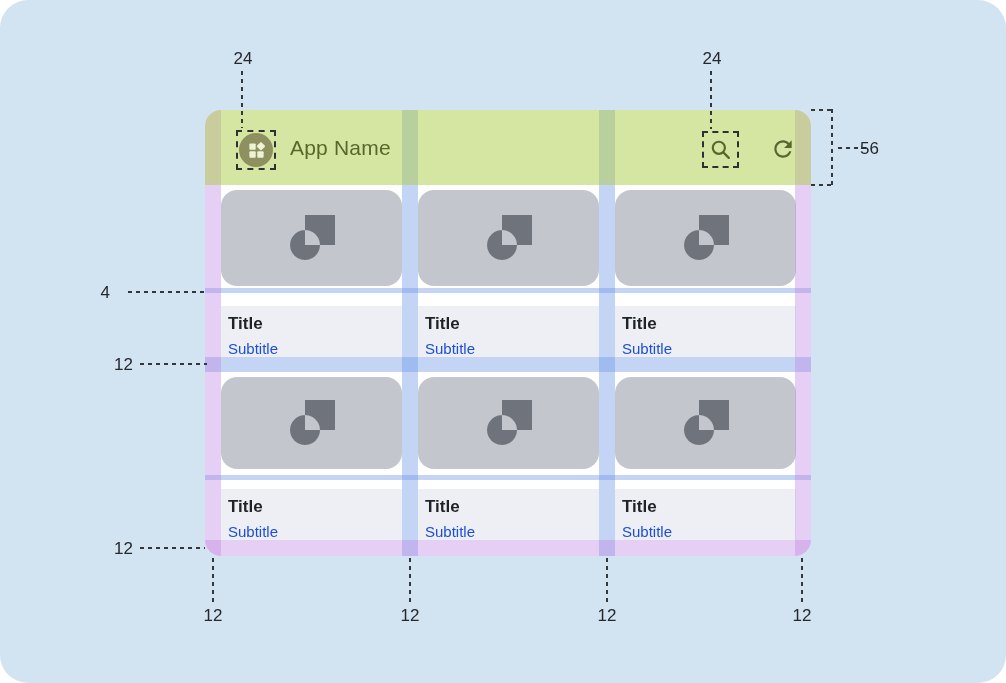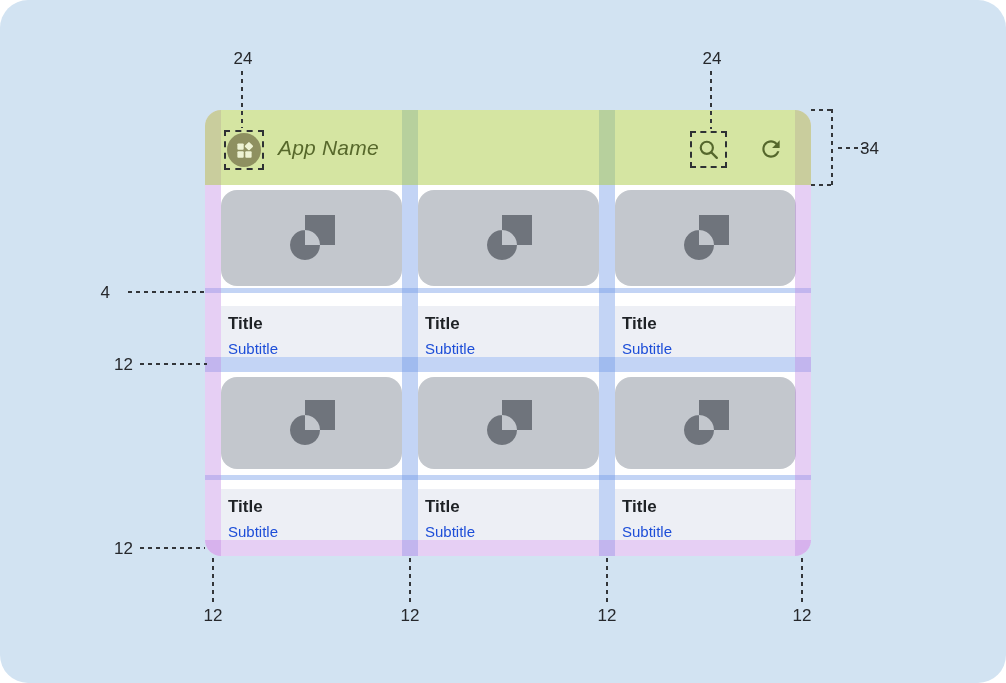--- a/index.html
+++ b/index.html
@@ -22,21 +22,21 @@
   .strip-h{position:absolute;left:0;right:0;background:rgba(112,152,231,0.42);z-index:2;}
   .strip-1{top:178px;height:5px;} .strip-2{top:247px;height:15px;} .strip-3{top:365px;height:5px;}
   .gutter{position:absolute;top:0;bottom:0;width:16px;background:rgba(112,152,231,0.42);z-index:3;}
   .gutter-1{left:197px;} .gutter-2{left:394px;}
   .margin-v{position:absolute;top:0;bottom:0;width:16px;background:rgba(192,135,227,0.4);z-index:4;}
   .margin-l{left:0;} .margin-r{right:0;}
   .margin-b{position:absolute;left:0;right:0;bottom:0;height:16px;background:rgba(192,135,227,0.4);z-index:4;}
   .bar-green{position:absolute;top:0;left:0;right:0;height:75px;background:rgba(172,204,70,0.5);z-index:5;}
 
   
-  .bar-content{position:absolute;top:0;left:0;right:0;height:71px;z-index:6;font-style:italic;}
+  .bar-content{position:absolute;top:0;left:12px;right:0;height:71px;z-index:6;}
   .icon-circle{position:absolute;left:22px;top:23px;width:34px;height:34px;border-radius:50%;
                background:#8e9060;display:flex;align-items:center;justify-content:center;}
   .dash-box{position:absolute;border:2px dashed #2e3134;box-sizing:border-box;}
   .box-app{left:19px;top:20px;width:40px;height:40px;}
   .box-search{left:485px;top:21px;width:37px;height:37px;}
   .appbar-title{position:absolute;left:73px;top:0;height:75px;display:flex;align-items:center;
                 font-size:21px;font-weight:500;color:#57682b;letter-spacing:0.2px;}
   .bar-svg{position:absolute;}
   .svg-search{left:491px;top:27px;} .svg-refresh{left:553px;top:26px;}
 
@@ -162,21 +162,21 @@
   <div class="ann-label" style="left:221px;top:49px;">24</div>
   <div class="vdash" style="left:241px;top:71px;height:57px;"></div>
 
   <div class="ann-label" style="left:690px;top:49px;">24</div>
   <div class="vdash" style="left:710px;top:71px;height:58px;"></div>
 
   <div class="hdash" style="left:811px;top:109px;width:21px;"></div>
   <div class="vdash" style="left:831px;top:109px;height:77px;"></div>
   <div class="hdash" style="left:811px;top:184px;width:21px;"></div>
   <div class="hdash" style="left:838px;top:147px;width:29px;"></div>
-  <div class="ann-label" style="left:860px;top:139px;text-align:left;">34</div>
+  <div class="ann-label" style="left:860px;top:139px;text-align:left;">56</div>
 
   <div class="ann-label right" style="left:66px;top:283px;">4</div>
   <div class="hdash" style="left:128px;top:291px;width:79px;"></div>
 
   <div class="ann-label right" style="left:89px;top:355px;">12</div>
   <div class="hdash" style="left:140px;top:363px;width:67px;"></div>
 
   <div class="ann-label right" style="left:89px;top:539px;">12</div>
   <div class="hdash" style="left:140px;top:547px;width:65px;"></div>
 

